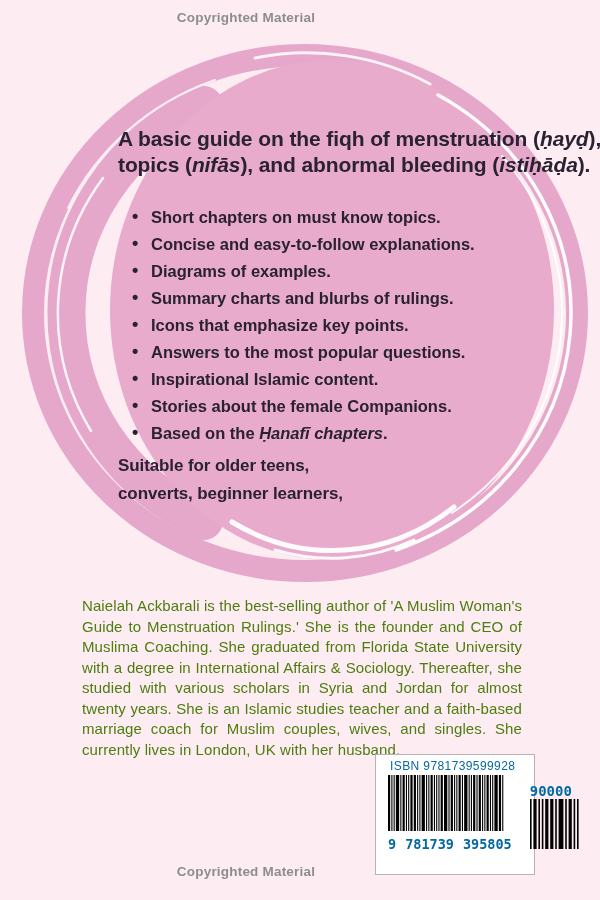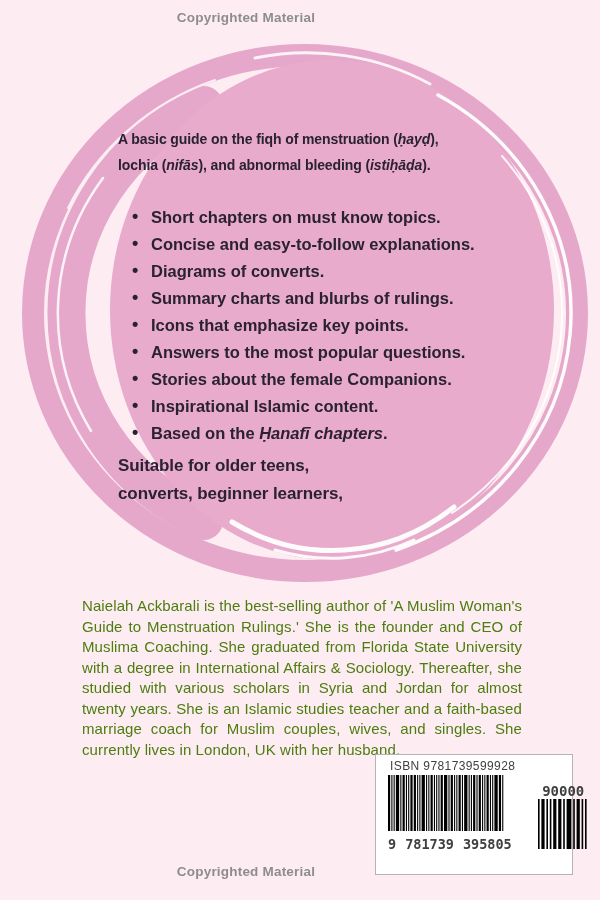--- a/index.html
+++ b/index.html
@@ -15,21 +15,21 @@
   .watermark.top{top:10px;}
   .watermark.bottom{top:864px;}
   #brush-layer{position:absolute;left:0;top:0;}
 
   
   .blurb{
     position:absolute;left:118px;top:126px;width:436px;
     color:#2a2133;
   }
   .blurb-heading{
-    font-size:14px;font-weight:700;line-height:26px;letter-spacing:-.1px;
+    font-size:21px;font-weight:700;line-height:26px;letter-spacing:-.1px;
     white-space:nowrap;
   }
   .blurb-heading i, .feature-list i{font-style:italic;}
   .feature-list{
     list-style:none;margin:29px 0 0 0;padding:0 0 0 14px;
     font-size:16.5px;font-weight:700;line-height:20px;
   }
   .feature-list li{margin-bottom:7px;position:relative;padding-left:19px;white-space:nowrap;}
   .feature-list li::before{
     content:"•";position:absolute;left:0;top:-1px;font-size:18px;
@@ -41,37 +41,37 @@
 
   
   .author-bio{
     position:absolute;left:82px;top:596px;width:440px;
     color:#4d7c0f;font-size:15px;line-height:20.5px;
     text-align:justify;letter-spacing:.1px;
   }
 
   
   .barcode-panel{
-    position:absolute;left:375px;top:754px;width:198px;height:121px;
+    position:absolute;left:375px;top:754px;width:160px;height:121px;
     background:#ffffff;border:1px solid #b9b2b5;box-sizing:border-box;
-    color:#404040;
+    color:#0369a1;
   }
   .isbn-label{
     margin:4px 0 2px 14px;font-size:12px;letter-spacing:.4px;font-weight:500;
     font-family:"Liberation Sans","DejaVu Sans",sans-serif;
   }
   .barcode-row{display:flex;align-items:flex-start;padding:0 10px 0 12px;}
   .ean-block{display:flex;flex-direction:column;}
   .ean-bars svg rect{fill:#000;}
   .barcode-digits{
     display:flex;gap:9px;margin-top:1px;
     font-family:"DejaVu Sans Mono","Liberation Mono",monospace;
     font-size:13.5px;font-weight:700;
   }
-  .addon-block{margin-left:26px;display:flex;flex-direction:column;align-items:center;}
+  .addon-block{margin-left:18px;display:flex;flex-direction:column;align-items:flex-start;}
   .price-code{
     font-family:"DejaVu Sans Mono","Liberation Mono",monospace;
     font-size:14px;font-weight:700;line-height:15px;margin-top:9px;
   }
   .addon-bars svg rect{fill:#000;}
 </style>
 </head>
 <body>
 
 <svg id="brush-layer" width="600" height="900" viewBox="0 0 600 900" xmlns="http://www.w3.org/2000/svg">
@@ -87,31 +87,31 @@
   <path d="M 454 507 A 212 240 0 0 1 232 522" fill="none" stroke="#ffffff" stroke-width="5" stroke-linecap="round" opacity="0.95"></path>
   <path d="M 414 540 A 220 248 0 0 1 275 550" fill="none" stroke="#ffffff" stroke-width="3" stroke-linecap="round" opacity="0.9"></path>
   <path d="M 91 431 A 247 235 0 0 1 103 178" fill="none" stroke="#ffffff" stroke-width="2.5" stroke-linecap="round" opacity="0.85"></path>
   <path d="M 68 208 A 262 248 0 0 1 215 80" fill="none" stroke="#ffffff" stroke-width="2" stroke-linecap="round" opacity="0.8"></path>
   <path d="M 255 58 A 250 240 0 0 1 430 84" fill="none" stroke="#ffffff" stroke-width="3" stroke-linecap="round" opacity="0.85"></path>
 </svg>
 
 <div class="watermark top">Copyrighted Material</div>
 
 <div class="blurb">
-  <div class="blurb-heading"><span>A basic guide on the fiqh of menstruation (</span><i>ḥayḍ</i><span>),</span><br><span>lochia (</span><i>nifās</i><span>), and abnormal bleeding (</span><i>istiḥāḍa</i><span>).</span></div>
+  <div class="blurb-heading"><span>A basic guide on the fiqh of menstruation (</span><i>ḥayḍ</i><span>),</span><br><span>topics (</span><i>nifās</i><span>), and abnormal bleeding (</span><i>istiḥāḍa</i><span>).</span></div>
 
   <ul class="feature-list">
     <li><span>Short chapters on must know topics.</span><i></i><span></span></li>
     <li><span>Concise and easy-to-follow explanations.</span><i></i><span></span></li>
-    <li><span>Diagrams of converts.</span><i></i><span></span></li>
+    <li><span>Diagrams of examples.</span><i></i><span></span></li>
     <li><span>Summary charts and blurbs of rulings.</span><i></i><span></span></li>
     <li><span>Icons that emphasize key points.</span><i></i><span></span></li>
     <li><span>Answers to the most popular questions.</span><i></i><span></span></li>
+    <li><span>Inspirational Islamic content.</span><i></i><span></span></li>
     <li><span>Stories about the female Companions.</span><i></i><span></span></li>
-    <li><span>Inspirational Islamic content.</span><i></i><span></span></li>
     <li><span>Based on the </span><i>Ḥanafī chapters</i><span>.</span></li>
   </ul>
 
   <div class="audience"><span>Suitable for older teens,</span><br><span>converts, beginner learners,</span><br></div>
 </div>
 
 <div class="author-bio">Naielah Ackbarali is the best-selling author of 'A Muslim Woman's Guide to Menstruation Rulings.' She is the founder and CEO of Muslima Coaching. She graduated from Florida State University with a degree in International Affairs &amp; Sociology. Thereafter, she studied with various scholars in Syria and Jordan for almost twenty years. She is an Islamic studies teacher and a faith-based marriage coach for Muslim couples, wives, and singles. She currently lives in London, UK with her husband.</div>
 
 <div class="barcode-panel">
   <div class="isbn-label">ISBN 9781739599928</div>

